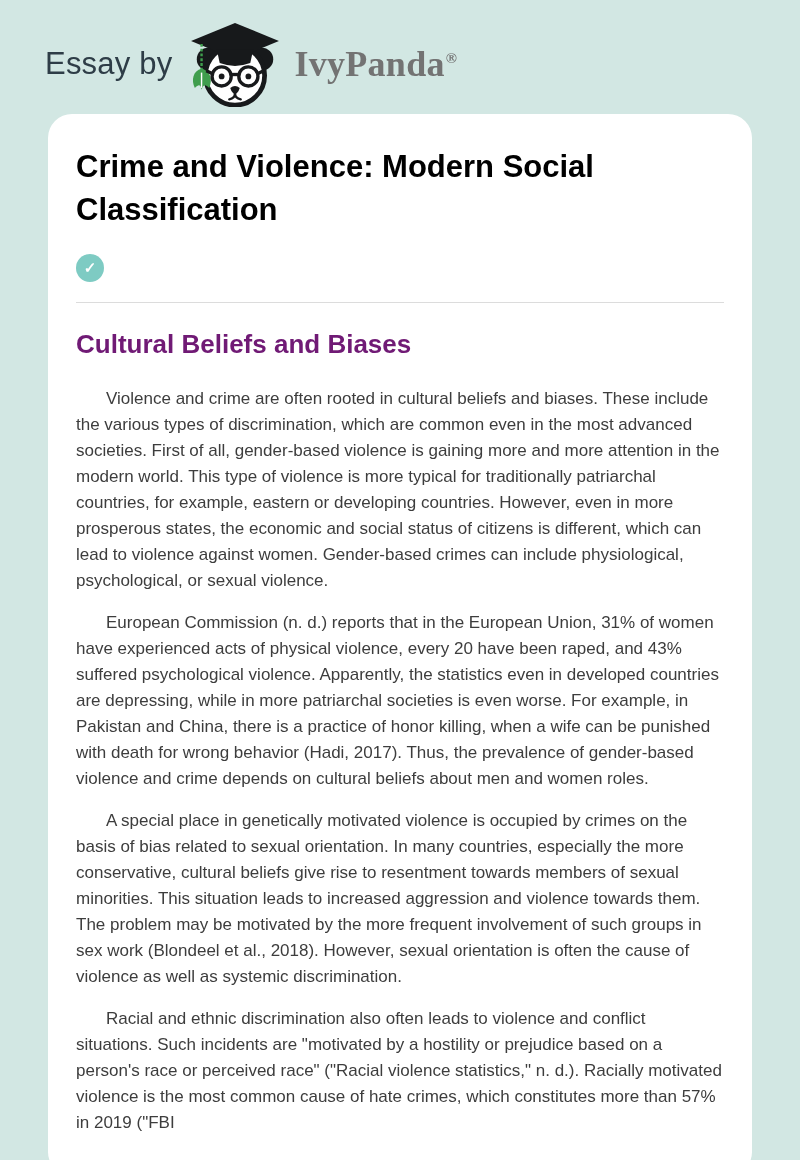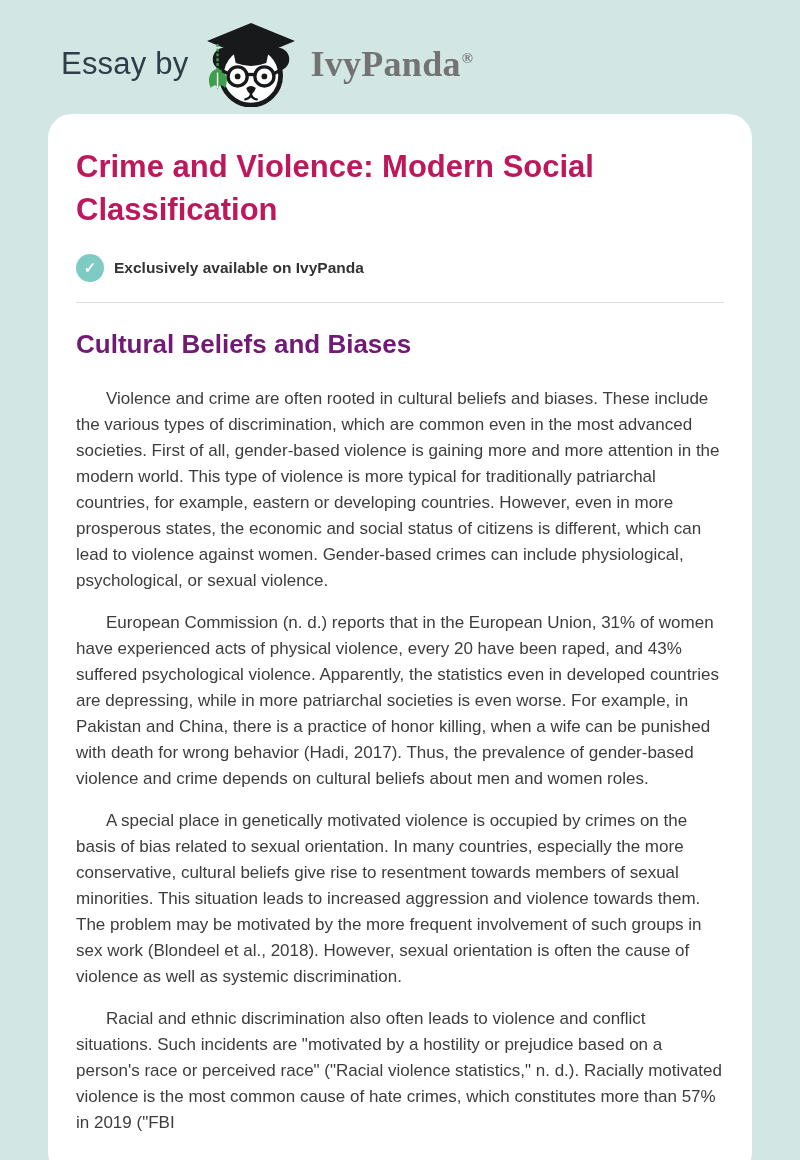--- a/index.html
+++ b/index.html
@@ -7,21 +7,21 @@
   body {
     width: 800px;
     height: 1160px;
     background: #d2e7e3;
     font-family: "Liberation Sans", sans-serif;
     overflow: hidden;
   }
   .header {
     display: flex;
     align-items: center;
-    padding: 28px 0 0 61px;
+    padding: 28px 0 0 45px;
     height: 100px;
   }
   .essay-by {
     font-size: 31px;
     color: #2e3d47;
     letter-spacing: 0.2px;
   }
   .logo {
     display: inline-flex;
     margin: 0 10px 0 14px;
@@ -49,21 +49,21 @@
     width: 704px;
     background: #ffffff;
     border-radius: 24px;
     padding: 32px 28px 40px 28px;
   }
   .title {
     margin: 0;
     font-size: 31px;
     line-height: 1.38;
     font-weight: 700;
-    color: #be185d;
+    color: #000000;
     letter-spacing: 0;
   }
   .badge-row {
     display: flex;
     align-items: center;
     margin-top: 22px;
   }
   .badge-circle {
     width: 28px;
     height: 28px;
@@ -147,21 +147,20 @@
       </svg>
     </span>
     <span class="brand"><span>IvyPanda</span><sup>®</sup></span>
   </header>
 
   <main class="card">
     <h1 class="title">Crime and Violence: Modern Social Classification</h1>
 
     <div class="badge-row">
       <span class="badge-circle">✓</span>
-      <span class="badge-label">Exclusively available on IvyPanda</span>
     </div>
 
     <hr class="divider">
 
     <h2 class="section-heading">Cultural Beliefs and Biases</h2>
 
     <div class="essay-body">
       <p>Violence and crime are often rooted in cultural beliefs and biases. These include the various types of discrimination, which are common even in the most advanced societies. First of all, gender-based violence is gaining more and more attention in the modern world. This type of violence is more typical for traditionally patriarchal countries, for example, eastern or developing countries. However, even in more prosperous states, the economic and social status of citizens is different, which can lead to violence against women. Gender-based crimes can include physiological, psychological, or sexual violence.</p>
       <p>European Commission (n. d.) reports that in the European Union, 31% of women have experienced acts of physical violence, every 20 have been raped, and 43% suffered psychological violence. Apparently, the statistics even in developed countries are depressing, while in more patriarchal societies is even worse. For example, in Pakistan and China, there is a practice of honor killing, when a wife can be punished with death for wrong behavior (Hadi, 2017). Thus, the prevalence of gender-based violence and crime depends on cultural beliefs about men and women roles.</p>
       <p>A special place in genetically motivated violence is occupied by crimes on the basis of bias related to sexual orientation. In many countries, especially the more conservative, cultural beliefs give rise to resentment towards members of sexual minorities. This situation leads to increased aggression and violence towards them. The problem may be motivated by the more frequent involvement of such groups in sex work (Blondeel et al., 2018). However, sexual orientation is often the cause of violence as well as systemic discrimination.</p>

